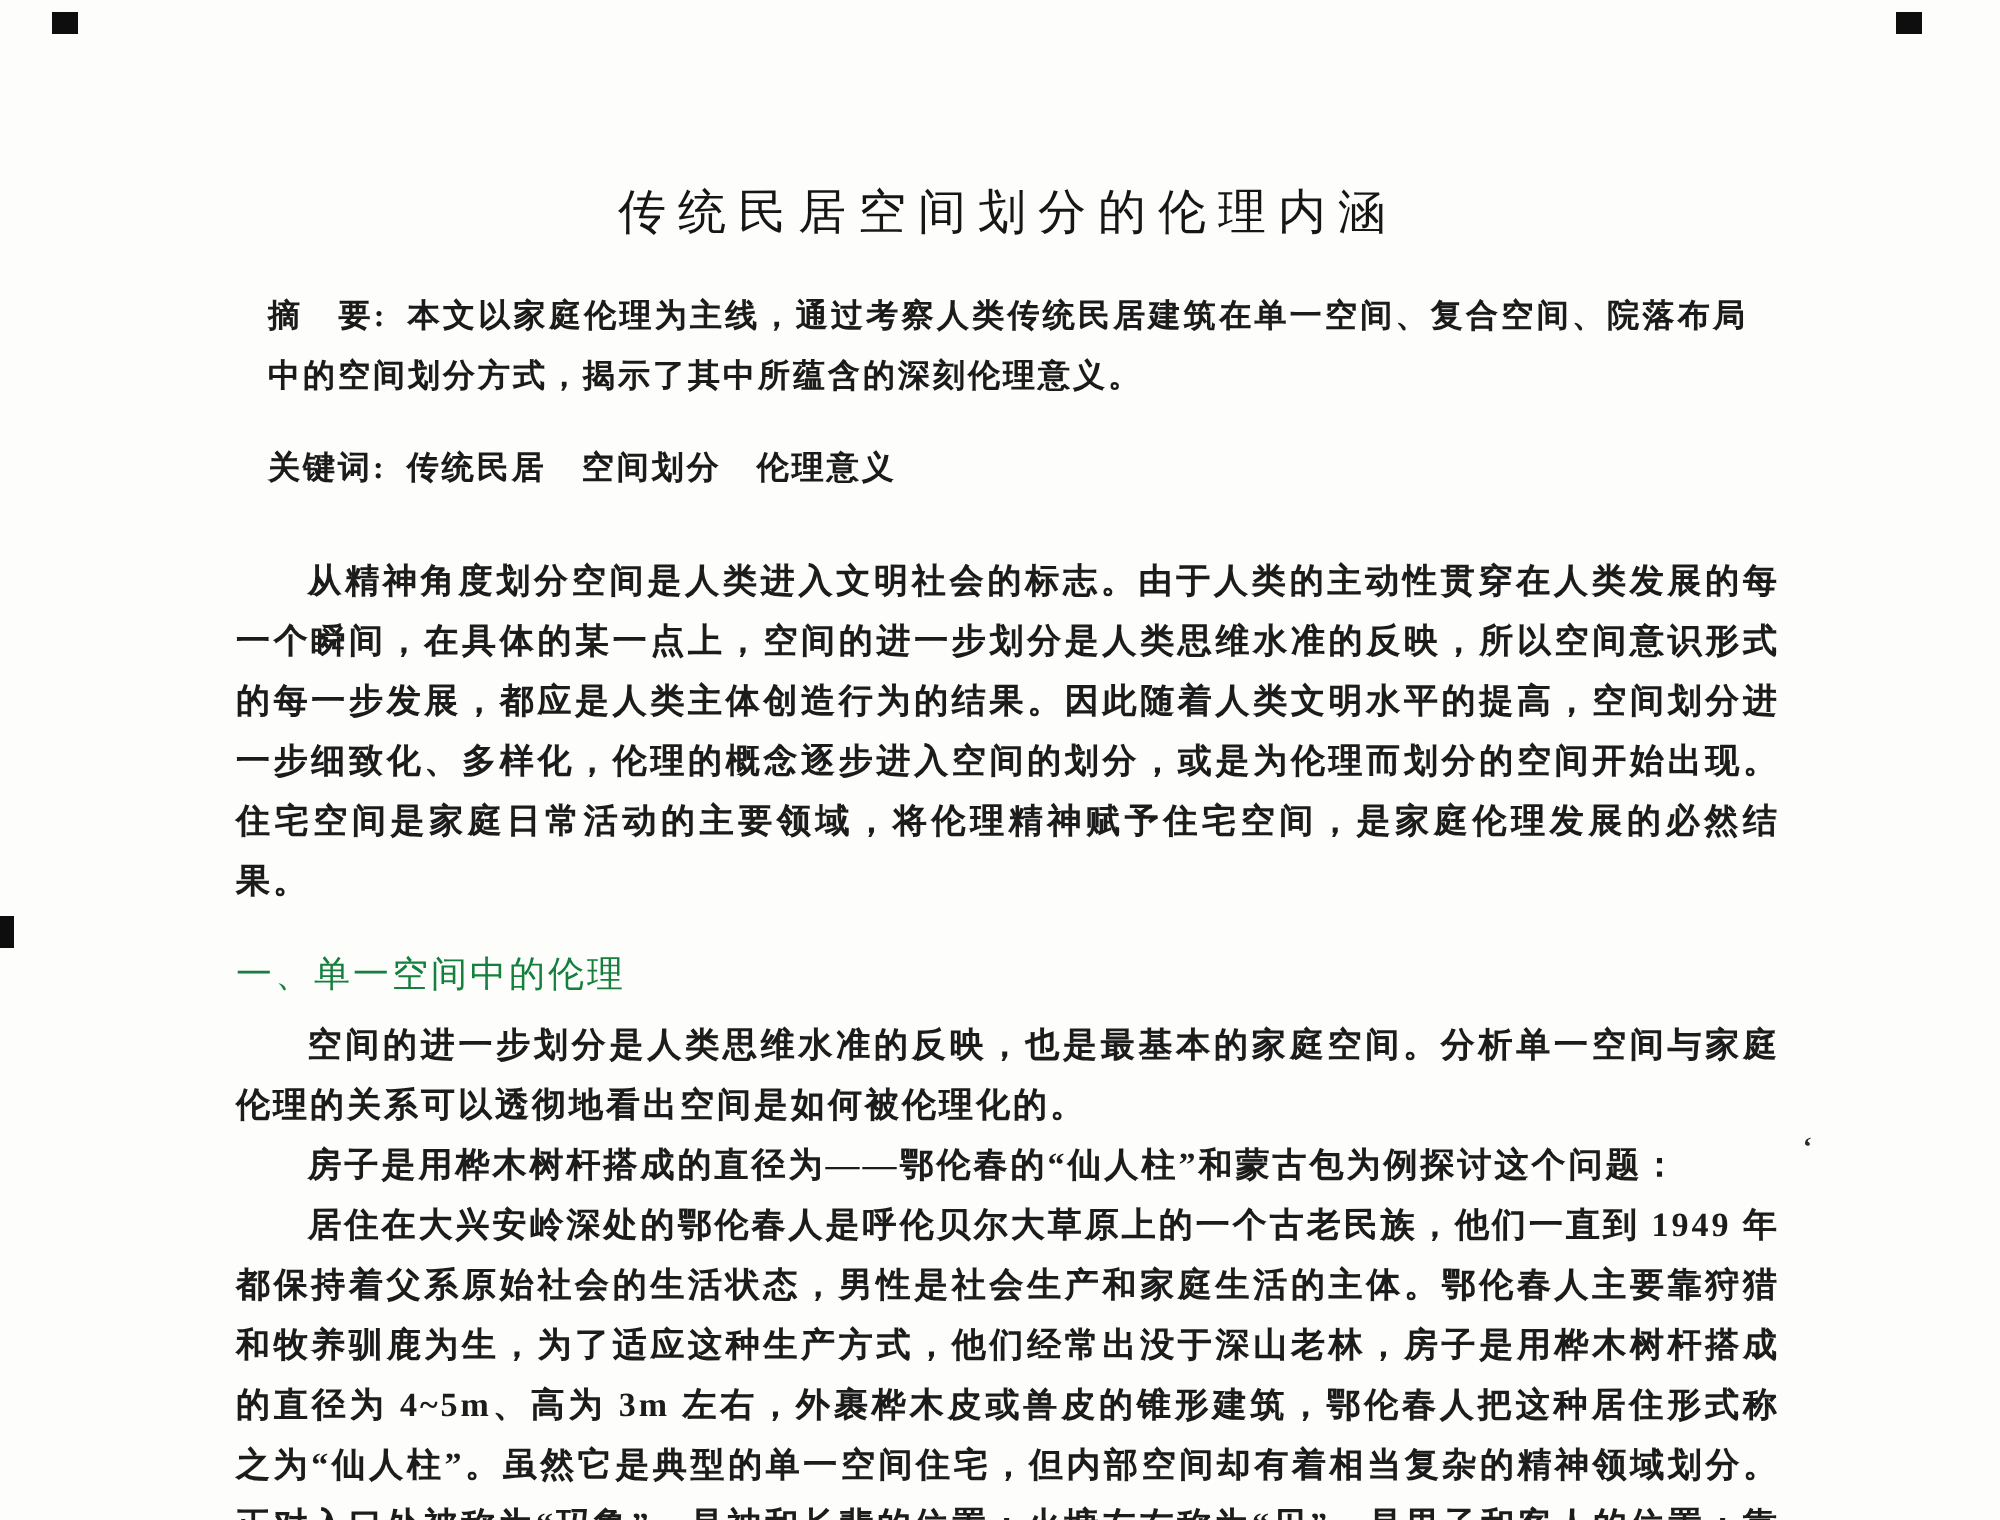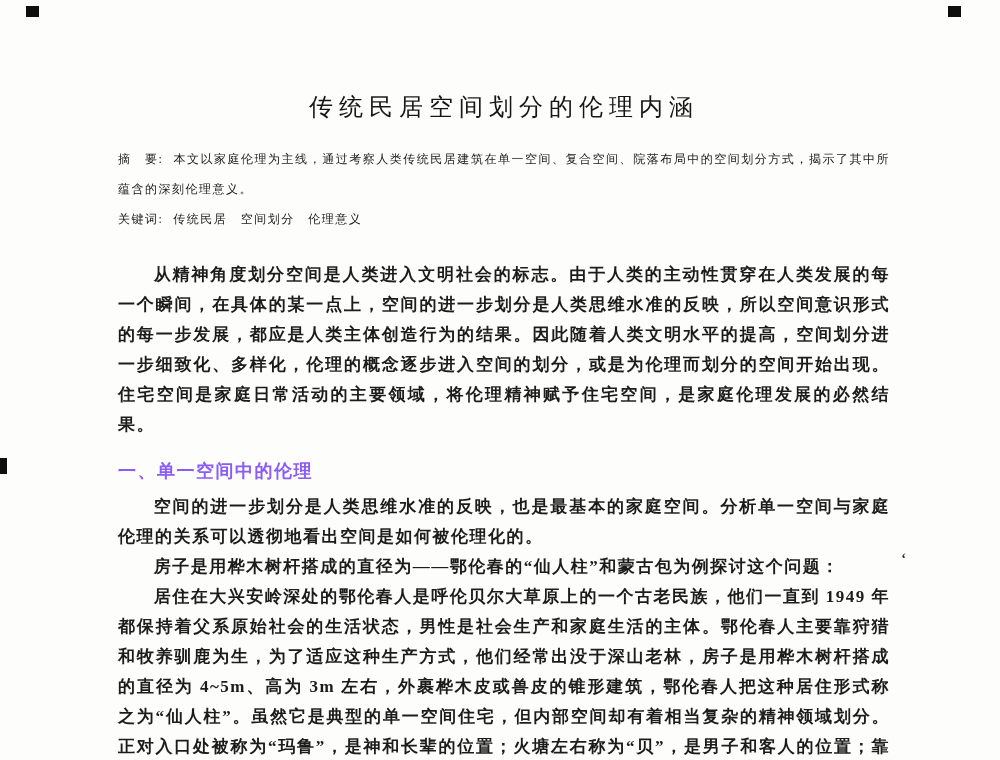--- a/index.html
+++ b/index.html
@@ -22,40 +22,40 @@
     font-weight: 400; font-size: 24px; line-height: 34px;
     letter-spacing: 6px; color: #161616;
   }
   .author {
     margin-top: 12px; text-align: center;
     font-size: 19px; line-height: 28px; letter-spacing: 2px;
   }
   .author sup { font-size: 11px; letter-spacing: 0; vertical-align: super; }
 
   p.meta {
-    margin: 0; font-weight: 400;
-    font-size: 12px; line-height: 30px;
+    margin: 16px; font-weight: 700;
+    font-size: 16px; line-height: 30px;
     text-align: justify; letter-spacing: 1.5px;
   }
   p.meta.abstract { margin-top: 20px; }
   p.meta .label { margin-right: 10px; }
 
   p.body {
     margin: 0; font-size: 17px; line-height: 30px;
     text-align: justify; text-indent: 2.1em; letter-spacing: 1.5px;
     color: #1c1c1c;
     font-weight: bold;
   }
   p.body.first { margin-top: 26px; }
 
   h2.sec {
     margin: 16px 0 6px 0;
     font-family: "Liberation Sans", "DejaVu Sans", sans-serif;
-    font-weight: 700; font-size: 18px; line-height: 30px;
-    letter-spacing: 1.5px; color: #8b5cf6;
+    font-weight: 400; font-size: 18px; line-height: 30px;
+    letter-spacing: 1.5px; color: #15803d;
   }
 
   .rel { position: relative; }
   .stray {
     position: absolute; right: -16px; top: -8px;
     font-size: 14px; letter-spacing: 0; color: #2a2a2a;
   }
 </style>
 </head>
 <body>

